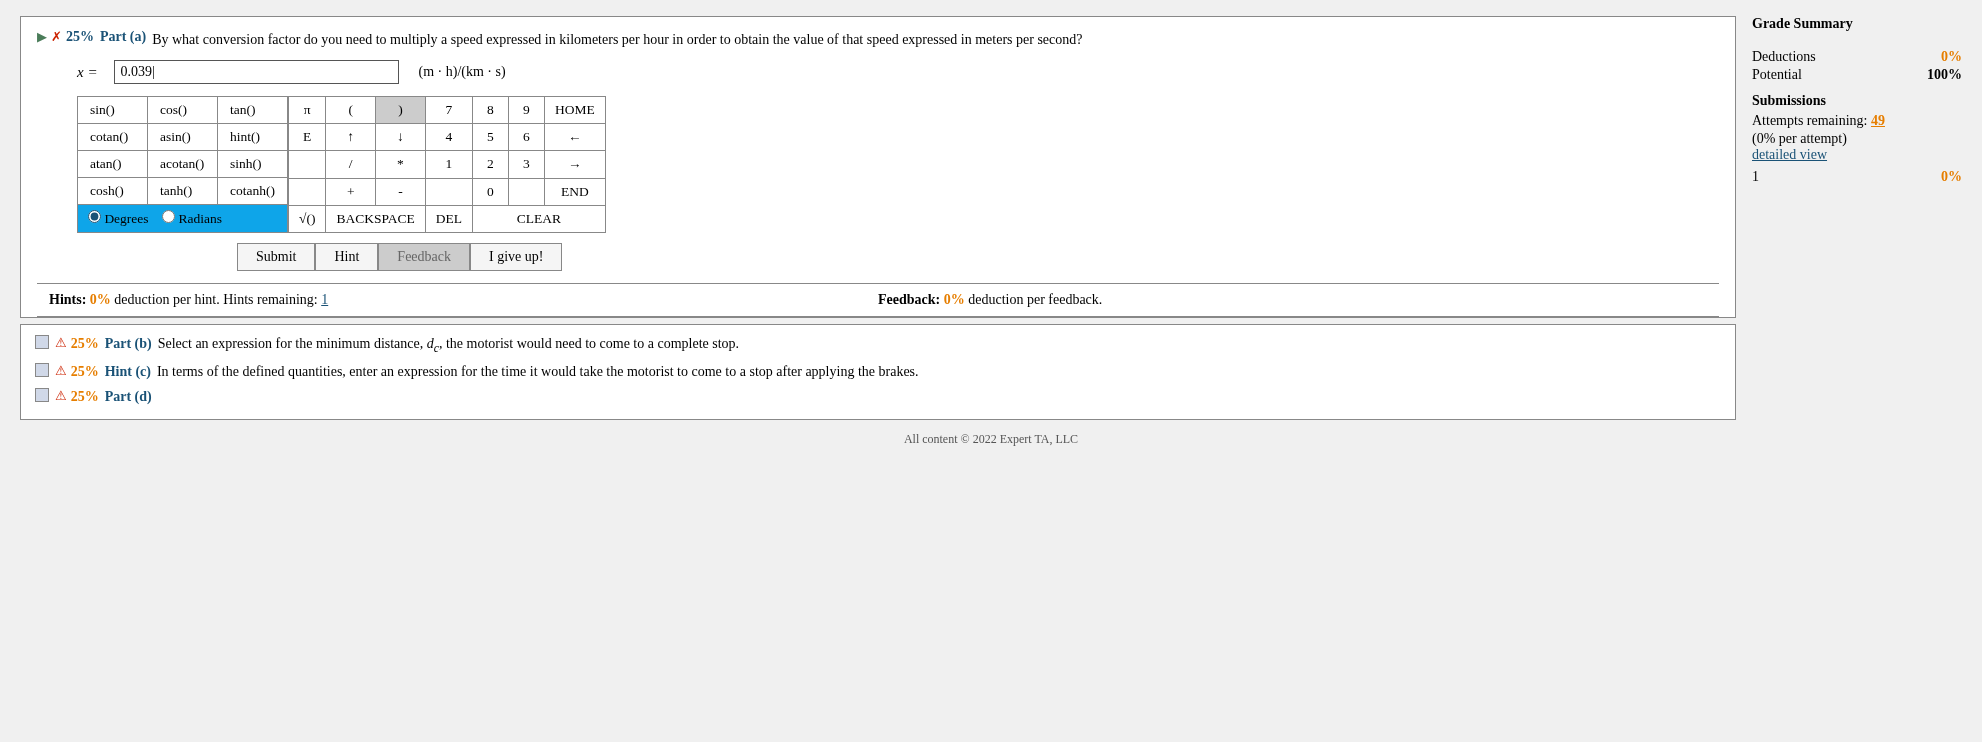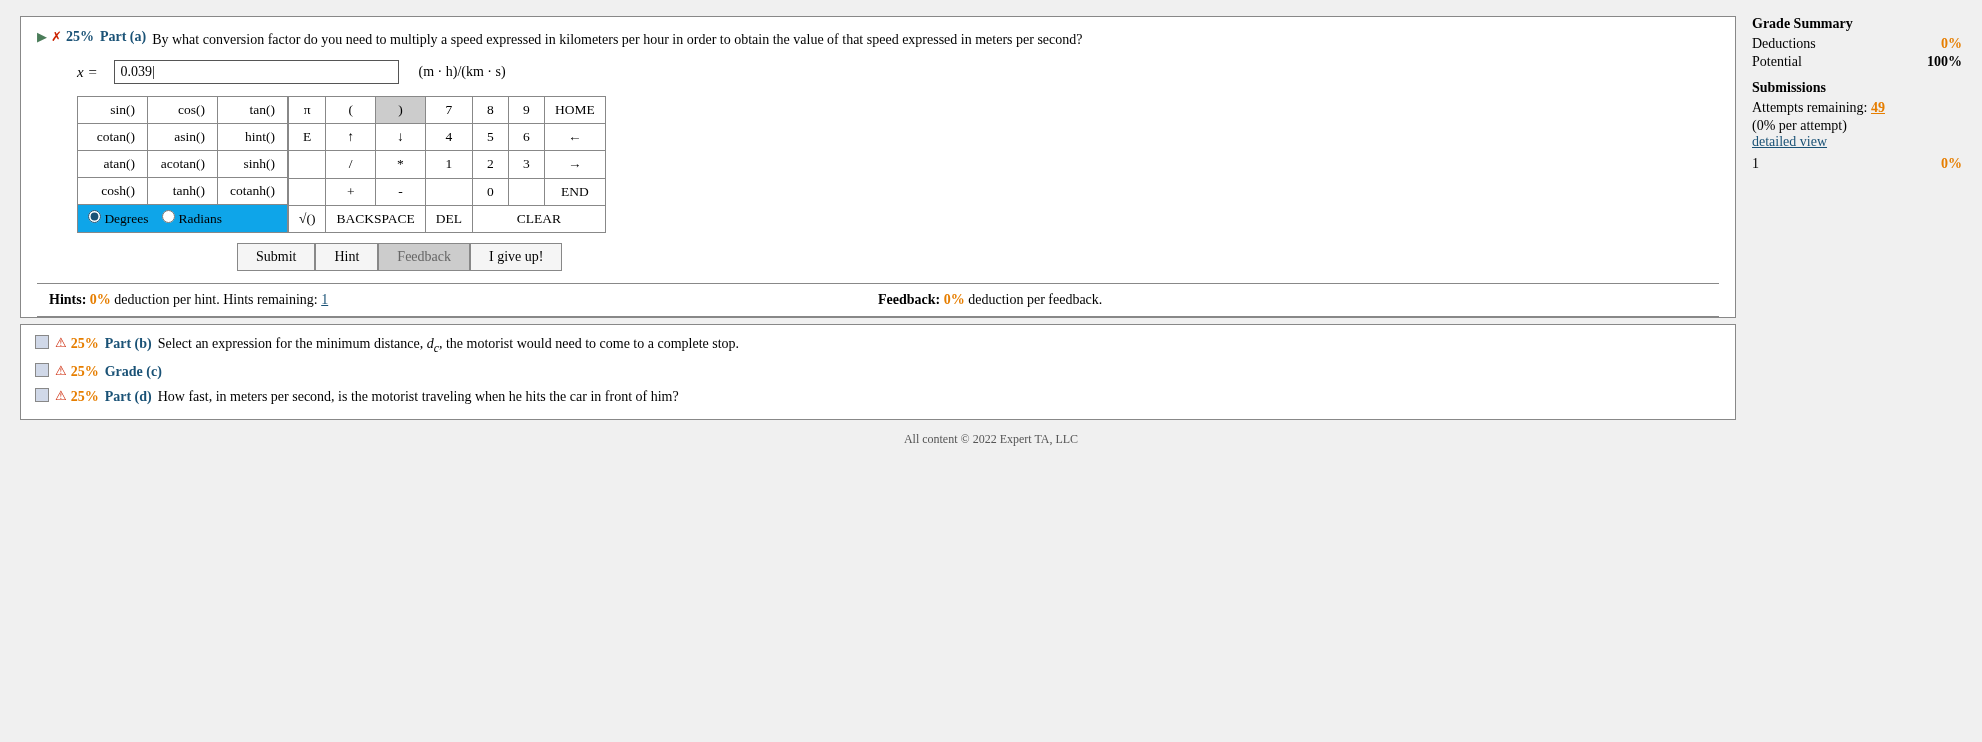--- a/index.html
+++ b/index.html
@@ -86,21 +86,21 @@
       margin-left: 40px;
       margin-bottom: 10px;
       gap: 0;
     }
     .calc-table {
       border-collapse: collapse;
     }
     .calc-table td {
       border: 1px solid #888;
       padding: 5px 12px;
-      text-align: right;
+      text-align: left;
       cursor: pointer;
       font-size: 13.5px;
       background: #fff;
       min-width: 70px;
     }
     .degrees-radians-row td {
       background: #0ea5e9;
       text-align: left;
       padding: 5px 10px;
       border: 1px solid #888;
@@ -200,21 +200,21 @@
     }
     .grade-summary-panel {
       width: 210px;
       flex-shrink: 0;
       margin-left: 16px;
       font-size: 14px;
     }
     .grade-summary-title {
       font-weight: bold;
       font-size: 14px;
-      margin-bottom: 4px;
+      margin-bottom: 17px;
     }
     .grade-row {
       display: flex;
       justify-content: space-between;
       margin-bottom: 2px;
     }
     .grade-value {
       font-weight: bold;
     }
     .submissions-title {
@@ -389,28 +389,28 @@
           <span class="checkbox-icon"></span>
           <span class="warning-icon">⚠</span>
           <span class="part-label orange-text">25%</span>
           <span class="part-label" style="color:#1a5276;">Part (b)</span>
           <span>Select an expression for the minimum distance, <i>d<sub>c</sub></i>, the motorist would need to come to a complete stop.</span>
         </div>
         <div class="part-item">
           <span class="checkbox-icon"></span>
           <span class="warning-icon">⚠</span>
           <span class="part-label orange-text">25%</span>
-          <span class="part-label" style="color:#1a5276;">Grade (c)</span>
+          <span class="part-label" style="color:#1a5276;">Hint (c)</span>
+          <span>In terms of the defined quantities, enter an expression for the time it would take the motorist to come to a stop after applying the brakes.</span>
         </div>
         <div class="part-item">
           <span class="checkbox-icon"></span>
           <span class="warning-icon">⚠</span>
           <span class="part-label orange-text">25%</span>
           <span class="part-label" style="color:#1a5276;">Part (d)</span>
-          <span>How fast, in meters per second, is the motorist traveling when he hits the car in front of him?</span>
         </div>
       </div>
     </div>
 
     <div class="grade-summary-panel">
       <div class="grade-summary-title">Grade Summary</div>
       <div class="grade-row">
         <span>Deductions</span>
         <span class="grade-value orange-text">0%</span>
       </div>

